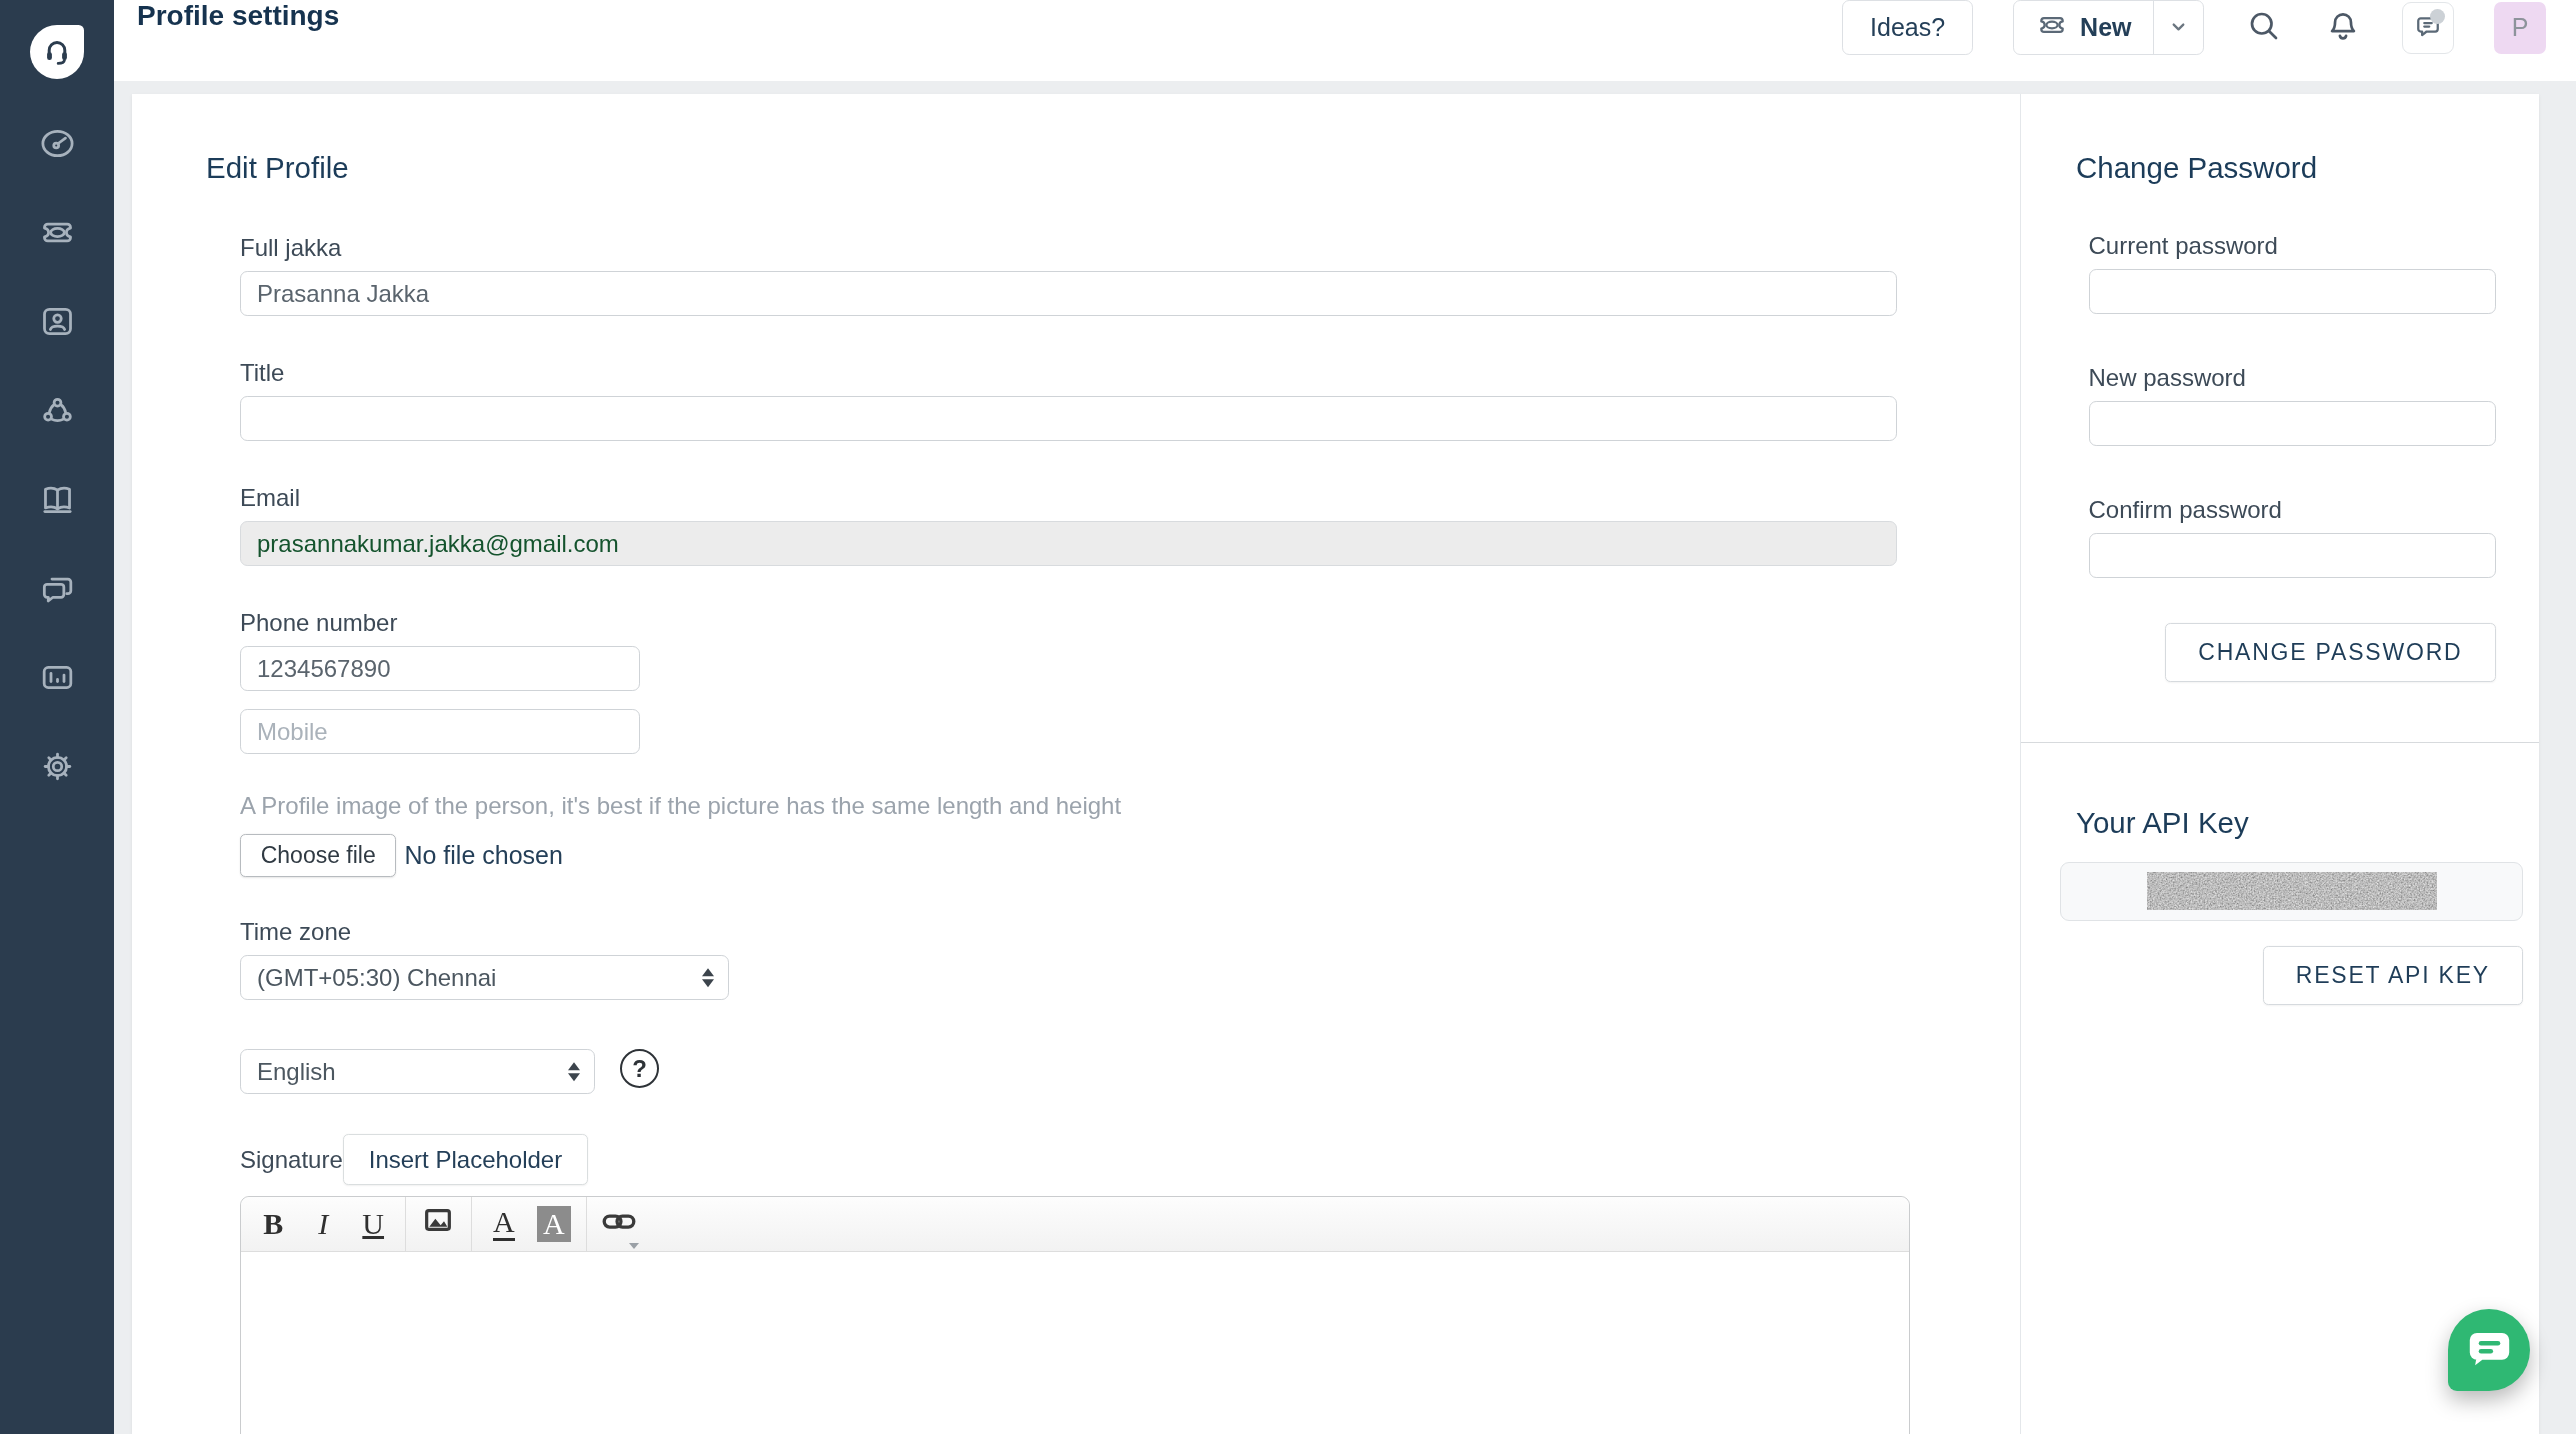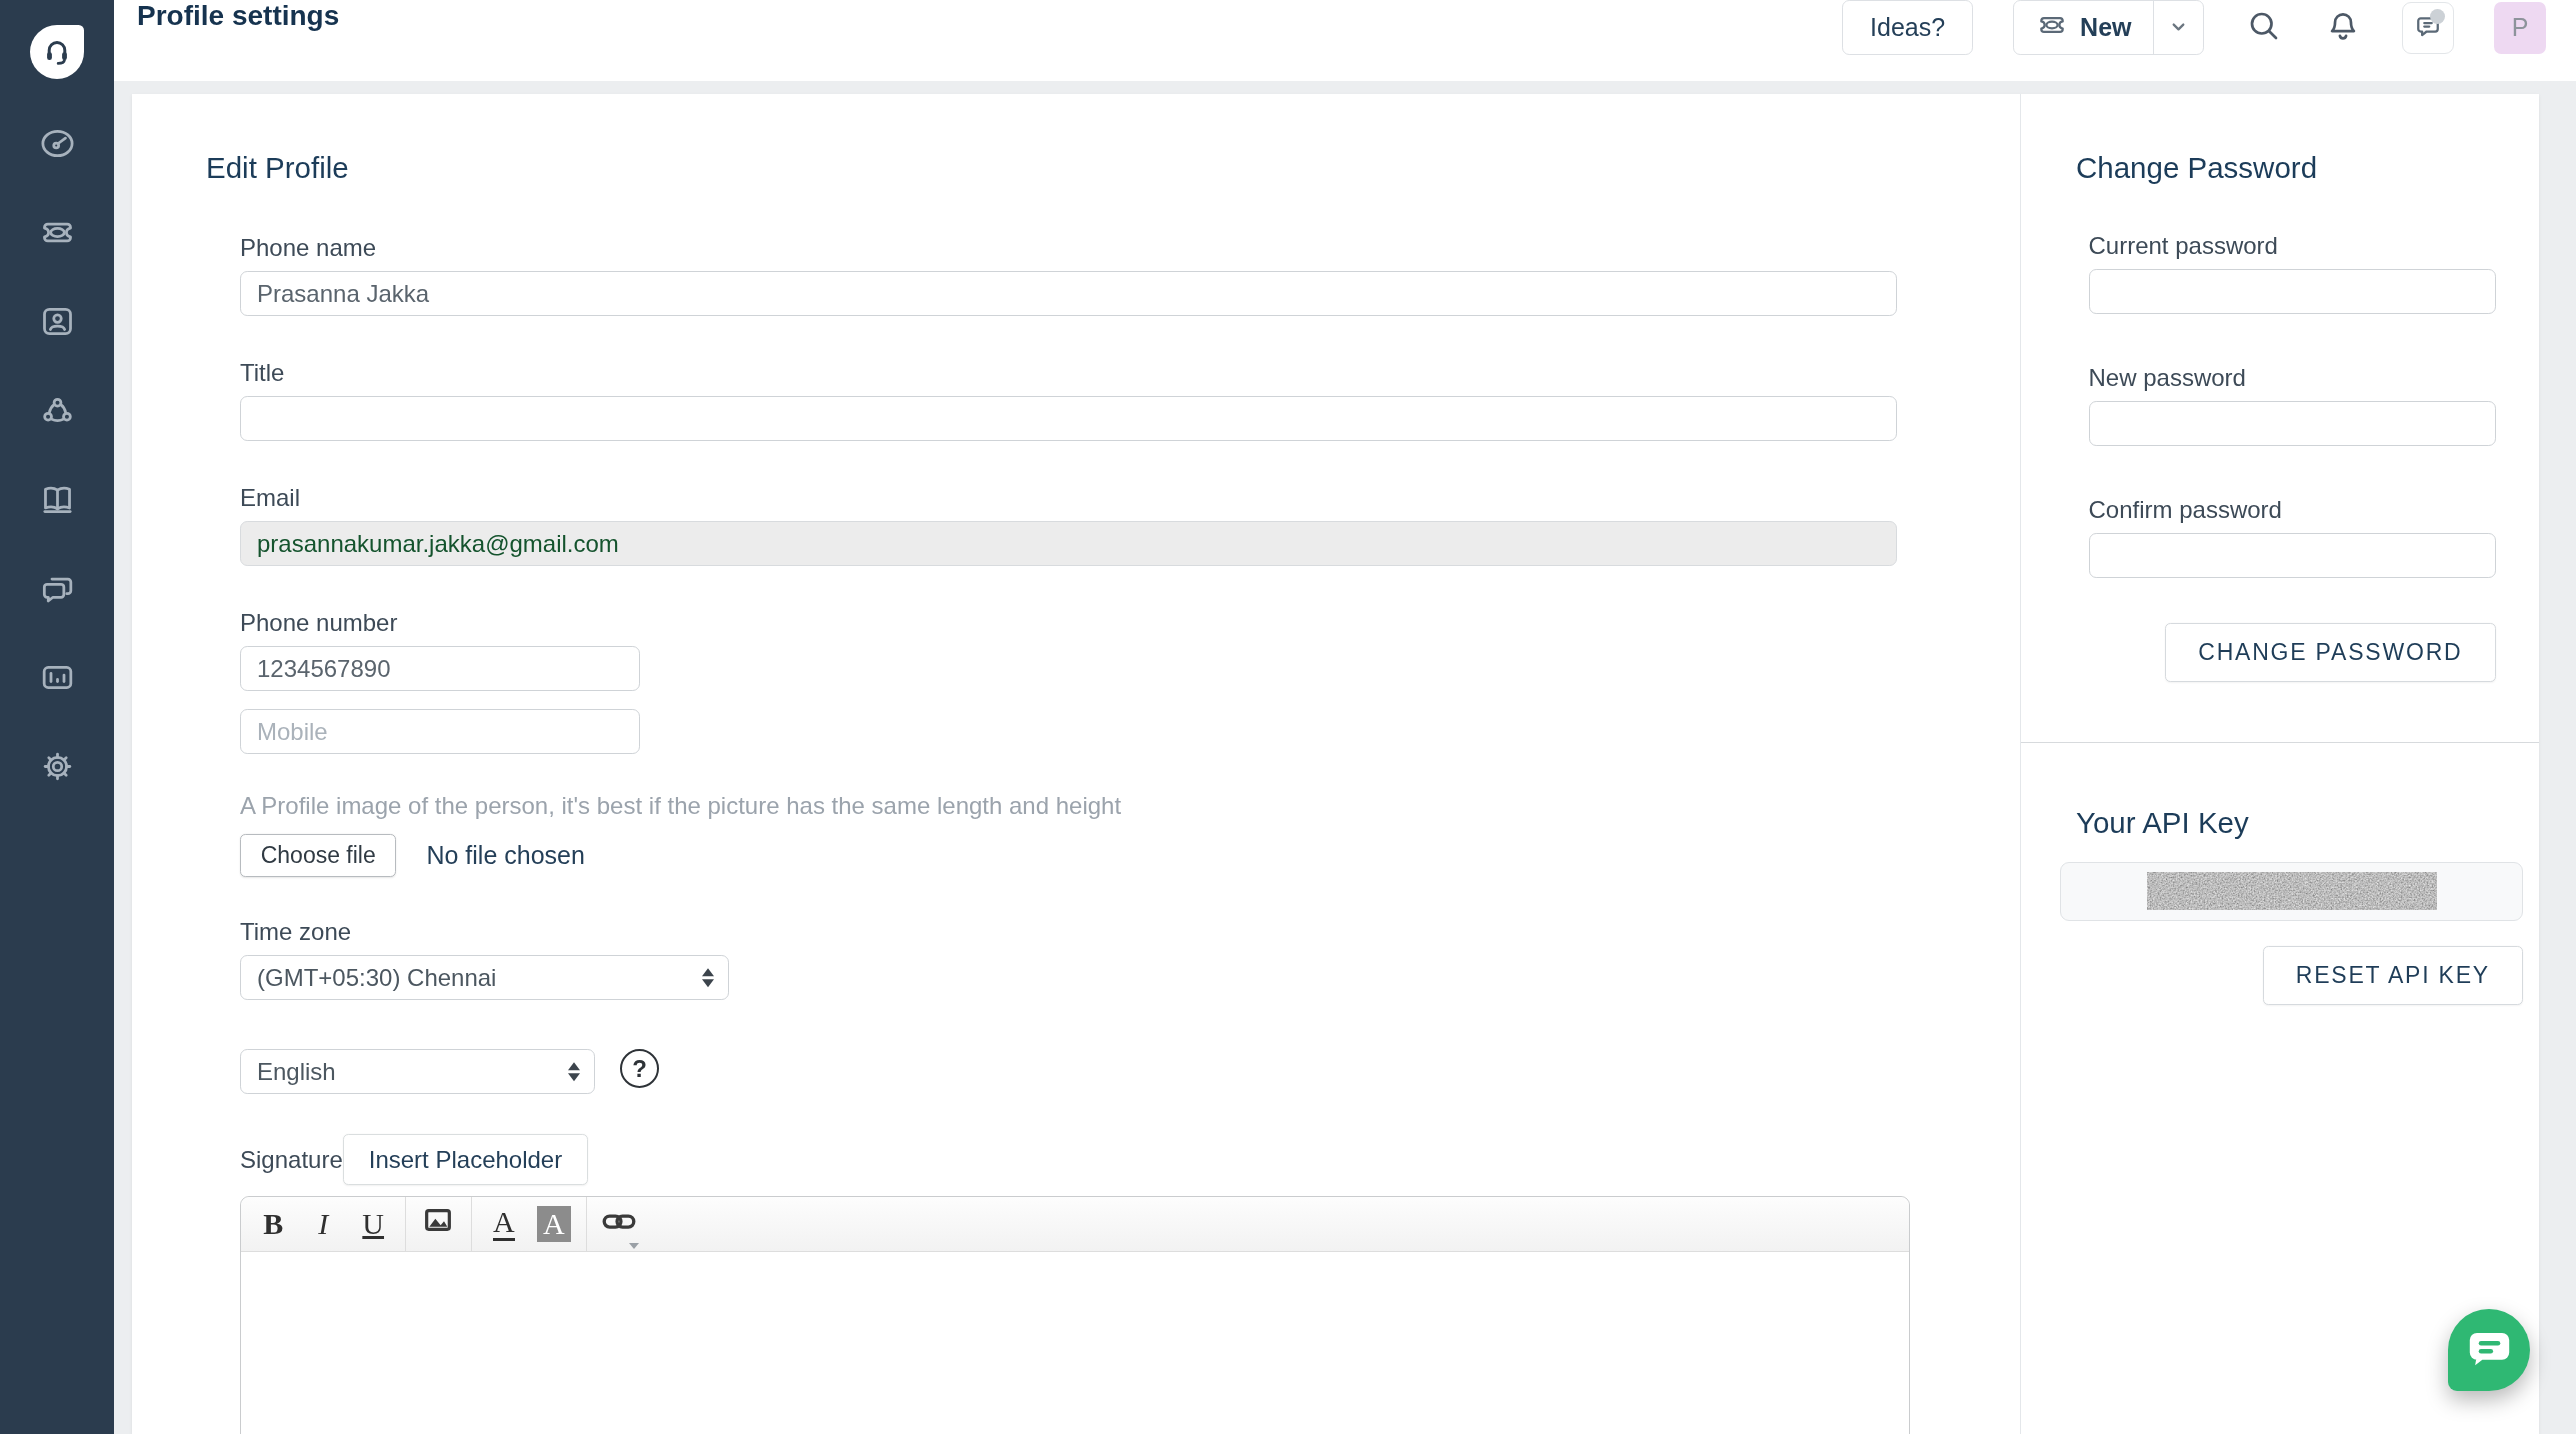--- a/index.html
+++ b/index.html
@@ -48,21 +48,21 @@
   .fgroup { margin-bottom:43px; }
   .flabel { display:block; font-size:24px; color:#3d4a57; margin-bottom:9px; }
   .input { height:45px; width:100%; border:0.9px solid #cfd3d7; border-radius:7.2px; font-size:24px;
            color:#5a646d; padding:0 16px; background:#fff; font-family:inherit; outline:none; }
   .input::placeholder { color:#aab2ba; }
   .input.disabled { background:#ececec; color:#14532d; border-color:#d8dbde; }
   .w-phone { width:400px; }
   .stack2 { margin-top:18px; }
 
   .helper { margin-top:7.2px; font-size:24px; color:#9ba3ac; }
-  .file-row { margin-top:14.3px; display:flex; align-items:center; gap:30px; }
+  .file-row { margin-top:14.3px; display:flex; align-items:center; gap:8px; }
   .file-btn { height:43px; padding:0 19.7px; font-size:23px; color:#303a43; background:#fff;
               border:0.9px solid #b7bbbf; border-radius:5.4px; box-shadow:0 0.9px 1.8px rgba(0,0,0,.10);
               font-family:inherit; cursor:pointer; }
   .file-text { font-size:25px; color:#243f58; }
 
   .select { position:relative; height:45px; border:0.9px solid #cfd3d7; border-radius:7.2px; background:#fff;
             display:flex; align-items:center; padding:0 16px; font-size:24px; color:#4c5760; cursor:pointer; }
   .w-lang { width:355px; }
   .spinner { position:absolute; right:14.3px; top:50%; transform:translateY(-50%);
              display:flex; flex-direction:column; gap:3.6px; }
@@ -238,21 +238,21 @@
   </header>
 
   <div class="content-bg">
     <div class="card">
 
       <section class="main-col">
         <h2>Edit Profile</h2>
         <div class="form">
 
           <div class="fgroup">
-            <label class="flabel">Phone name</label>
+            <label class="flabel">Full jakka</label>
             <input class="input" type="text" value="Prasanna Jakka" style="">
           </div>
 
           <div class="fgroup">
             <label class="flabel">Title</label>
             <input class="input" type="text" value="" style="">
           </div>
 
           <div class="fgroup">
             <label class="flabel">Email</label>

